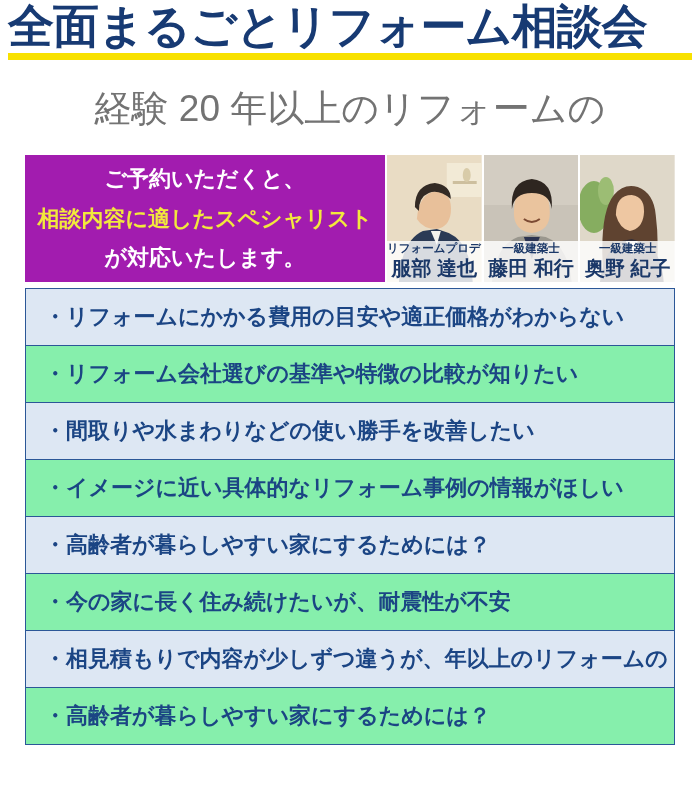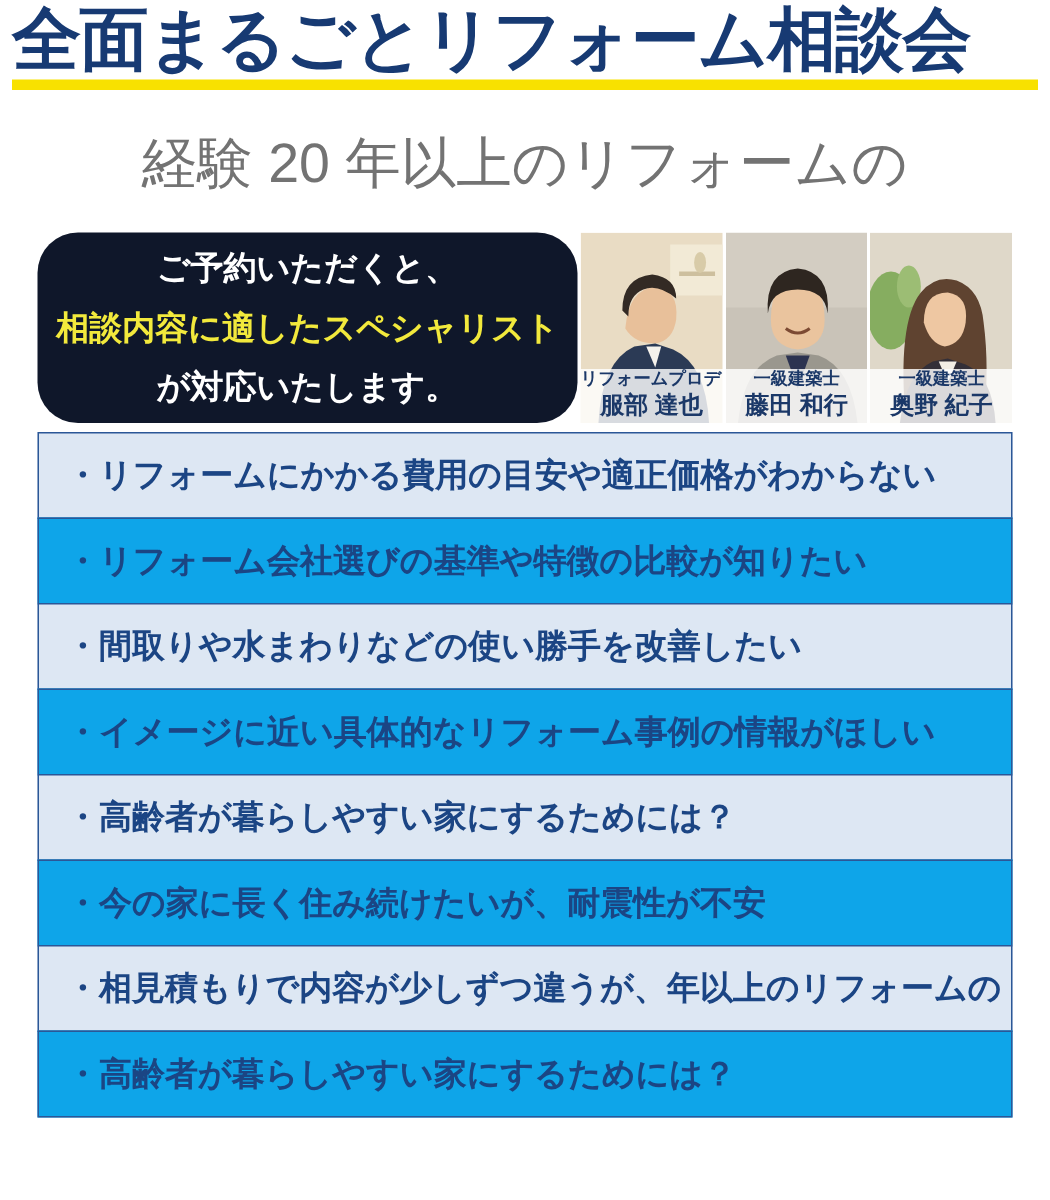--- a/index.html
+++ b/index.html
@@ -20,42 +20,42 @@
   
   .subtitle{
     margin-top:24px;text-align:center;
     font-size:37px;line-height:1.33;color:#737373;font-weight:normal;
   }
   
   .promo{
     margin:22px 25px 0;display:flex;height:127px;
   }
   .promo-box{
-    width:360px;flex:0 0 360px;background:#0f172a;
+    width:360px;flex:0 0 360px;background:#a21caf;
     display:flex;flex-direction:column;justify-content:center;align-items:center;
-    font-weight:bold;font-size:22px;line-height:1.78;color:#ffffff;border-radius:27px;
+    font-weight:bold;font-size:22px;line-height:1.78;color:#ffffff;
   }
   .promo-line-accent{color:#f2e93c;}
   .photos{flex:1;display:flex;margin-left:2px;}
   .photo-card{position:relative;flex:1;overflow:hidden;margin-left:2px;}
   .photo-card:first-child{margin-left:0;}
   .photo-card svg{display:block;width:100%;height:100%;}
   .photo-label{
     position:absolute;left:0;right:0;bottom:0;
     background:rgba(255,255,255,0.82);
     text-align:center;color:#1b3868;padding:1px 0 2px;
   }
   .photo-role{font-size:11.5px;font-weight:bold;line-height:1.2;white-space:nowrap;}
-  .photo-name{font-size:16px;font-weight:bold;line-height:1.2;}
+  .photo-name{font-size:20px;font-weight:bold;line-height:1.2;}
   
   .concern-list{margin:6px 25px 0;}
   .concern-row{
     height:58px;box-sizing:border-box;border:1px solid #2b5797;margin-top:-1px;
     display:flex;align-items:center;padding:0 10px 0 18px;
-    font-size:22px;font-weight:600;color:#1b4584;background:#0ea5e9;
+    font-size:22px;font-weight:600;color:#1b4584;background:#86efac;
     white-space:nowrap;
   }
   .concern-row:first-child{margin-top:0;}
   .concern-row:nth-child(odd){background:#dde7f3;}
 </style>
 </head>
 <body>
 
 <div class="title-wrap">
   <div class="main-title">全面まるごとリフォーム相談会</div>

